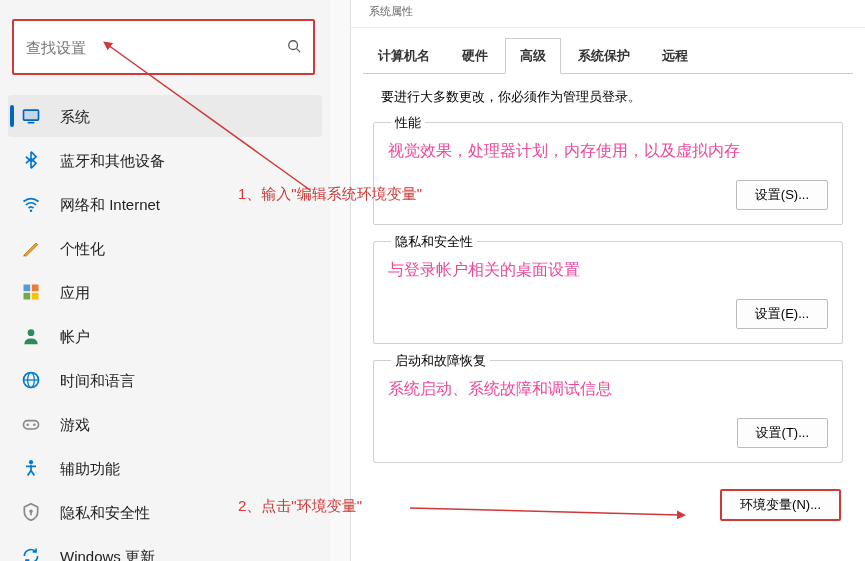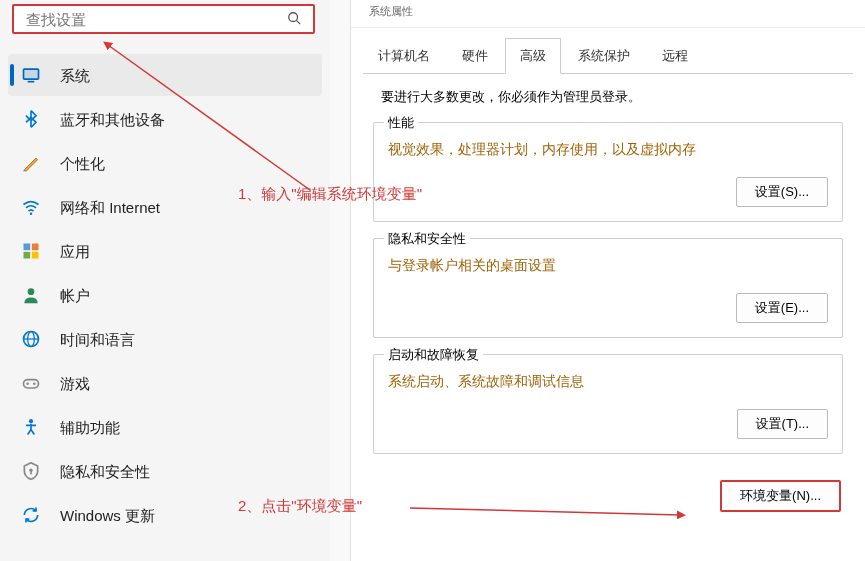--- a/index.html
+++ b/index.html
@@ -1,44 +1,44 @@
 <!DOCTYPE html>
 <html><head>
   <meta charset="utf-8">
   <style>
     * { margin: 0; padding: 0; box-sizing: border-box; font-family: "Microsoft YaHei", "Segoe UI", sans-serif; }
     body { width: 865px; height: 561px; background: #f9f9f9; position: relative; overflow: hidden; }
     
     .left-panel { position: absolute; left: 0; top: 0; width: 330px; height: 561px; background: #f5f5f5; }
     
-    .search-box { margin: 4px 15px 20px 12px; border: 2px solid #d13838; background: #fff; height: 30px; display: flex; align-items: center; padding: 0 12px; border-radius: 2px; }
+    .search-box { margin: 19px 15px 20px 12px; border: 2px solid #d13838; background: #fff; height: 56px; display: flex; align-items: center; padding: 0 12px; border-radius: 2px; }
     .search-box input { flex: 1; border: none; outline: none; font-size: 15px; color: #888; background: transparent; }
     .search-icon { font-size: 14px; color: #555; }
     
     .nav-list { padding: 0 8px; }
     .nav-item { display: flex; align-items: flex-end; padding: 10px 12px; border-radius: 4px; cursor: pointer; margin-bottom: 2px; }
     .nav-item.active { background: #eaeaea; position: relative; }
     .nav-item.active::before { content: ""; position: absolute; left: 2px; top: 10px; bottom: 10px; width: 4px; background: #0067c0; border-radius: 2px; }
     .nav-icon { width: 22px; height: 22px; margin-right: 18px; display: flex; align-items: center; justify-content: center; }
     .nav-label { font-size: 15px; color: #222; }
     
     .dialog { position: absolute; right: 0; top: 0; width: 515px; height: 561px; background: #fff; border-left: 1px solid #e0e0e0; }
     .dialog-title { padding: 4px 18px 8px; font-size: 11px; color: #666; border-bottom: 1px solid #eee; }
     
-    .tabs { display: flex; padding: 10px 12px 0; gap: 2px; }
+    .tabs { display: flex; padding: 10px 12px 0; gap: 2px; font-weight: bold; }
     .tab { padding: 8px 14px 8px; font-size: 13px; color: #333; cursor: pointer; border: 1px solid transparent; }
     .tab.active { border: 1px solid #ccc; border-bottom: 1px solid #fff; background: #fff; position: relative; z-index: 2; }
     .tab-border { border-top: 1px solid #ccc; margin: -1px 12px 0; }
     
     .content { padding: 14px 22px; }
     .intro-text { font-size: 13px; margin: 0 0 16px 8px; }
     
     .group { border: 1px solid #d0d0d0; border-radius: 2px; padding: 8px 14px 14px; margin-bottom: 16px; position: relative; }
-    .group-title { font-size: 13px; background: #fff; position: absolute; top: -9px; left: 10px; padding: 0 4px; }
-    .group-desc { font-size: 14px; margin: 10px 0 18px; color: #a16207; }
+    .group-title { font-size: 13px; background: #fff; position: absolute; top: -9px; left: 17px; padding: 0 4px; }
+    .group-desc { font-size: 16px; margin: 10px 0 18px; color: #ec4899; }
     .btn-row { display: flex; justify-content: flex-end; align-items: center; }
     .btn { padding: 5px 18px; font-size: 13px; border: 1px solid #bbb; background: #fdfdfd; cursor: pointer; border-radius: 2px; }
     .btn.highlight { border: 2px solid #d13838; }
     
     .env-btn-row { display: flex; justify-content: flex-end; padding: 10px 2px 0; }
     
     .annotation { position: absolute; color: #d13838; font-size: 15px; font-weight: 400; pointer-events: none; }
     .arrow-line { position: absolute; pointer-events: none; }
     
     svg.icon-svg { width: 20px; height: 20px; }
@@ -72,34 +72,34 @@
       <span class="nav-icon">
         <svg class="icon-svg" viewBox="0 0 24 24">
             <path d="M12 2 L18 8 L12 14 L12 2 M12 22 L18 16 L12 10 L12 22 M6 8 L12 14 M6 16 L12 10" fill="none" stroke="#0078d4" stroke-width="2"></path>
           </svg>
       </span>
       <span class="nav-label">蓝牙和其他设备</span>
     </div>
     <div class="nav-item">
       <span class="nav-icon">
         <svg class="icon-svg" viewBox="0 0 24 24">
+            <path d="M3 9 Q12 2 21 9 M6 13 Q12 8 18 13 M9 17 Q12 14 15 17" fill="none" stroke="#0078d4" stroke-width="2"></path>
+            <circle cx="12" cy="20" r="1.5" fill="#0078d4"></circle>
+          </svg>
+      </span>
+      <span class="nav-label">网络和 Internet</span>
+    </div>
+    <div class="nav-item">
+      <span class="nav-icon">
+        <svg class="icon-svg" viewBox="0 0 24 24">
             <path d="M4 20 L8 16 L18 6 L20 8 L10 18 L6 22 Z" fill="#e8a23a" stroke="#b8721a" stroke-width="1"></path>
             <path d="M4 20 L6 22 L2 22 Z" fill="#3a8ee8"></path>
           </svg>
       </span>
       <span class="nav-label">个性化</span>
-    </div>
-    <div class="nav-item">
-      <span class="nav-icon">
-        <svg class="icon-svg" viewBox="0 0 24 24">
-            <path d="M3 9 Q12 2 21 9 M6 13 Q12 8 18 13 M9 17 Q12 14 15 17" fill="none" stroke="#0078d4" stroke-width="2"></path>
-            <circle cx="12" cy="20" r="1.5" fill="#0078d4"></circle>
-          </svg>
-      </span>
-      <span class="nav-label">网络和 Internet</span>
     </div>
     <div class="nav-item">
       <span class="nav-icon">
         <svg class="icon-svg" viewBox="0 0 24 24">
             <rect x="3" y="3" width="8" height="8" fill="#5b9bd5"></rect>
             <rect x="13" y="3" width="8" height="8" fill="#ed7d31"></rect>
             <rect x="3" y="13" width="8" height="8" fill="#70ad47"></rect>
             <rect x="13" y="13" width="8" height="8" fill="#ffc000"></rect>
           </svg>
       </span>

